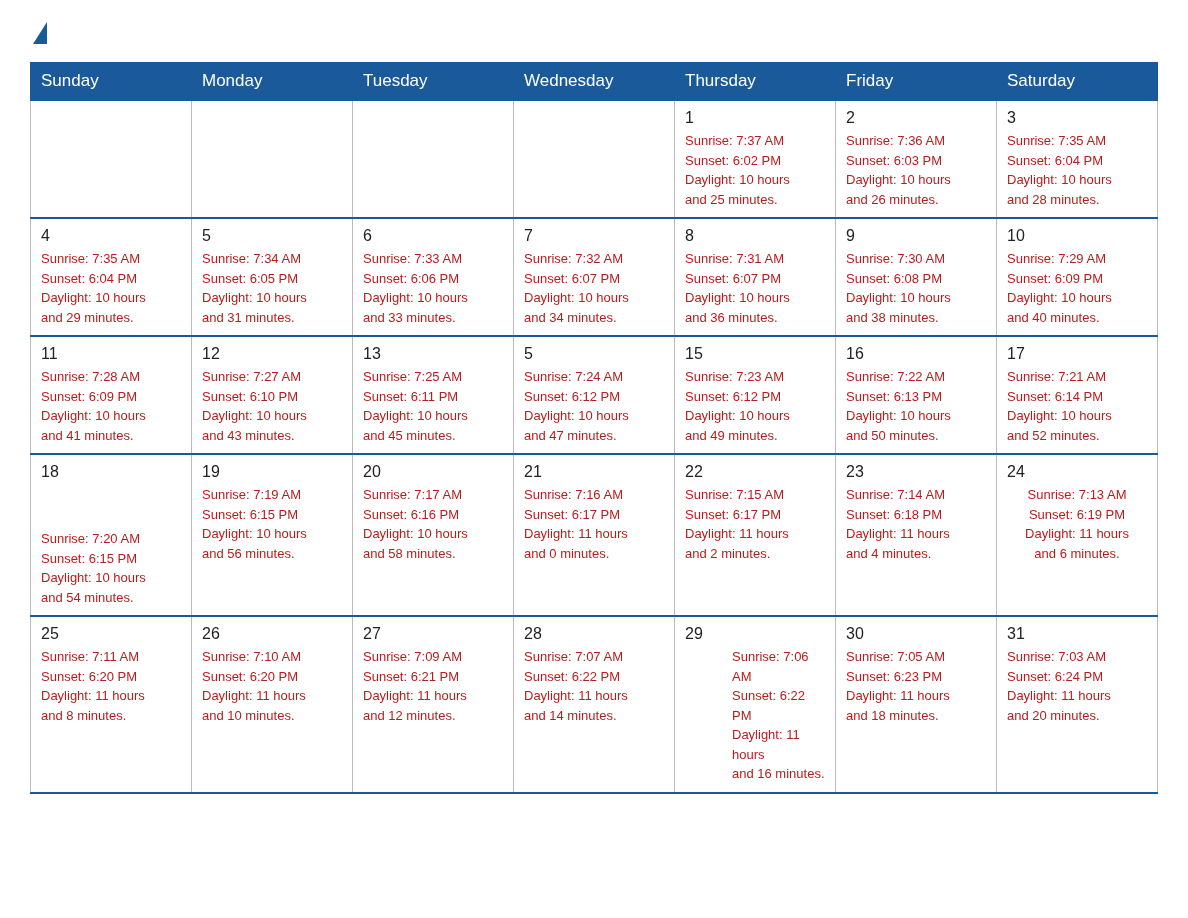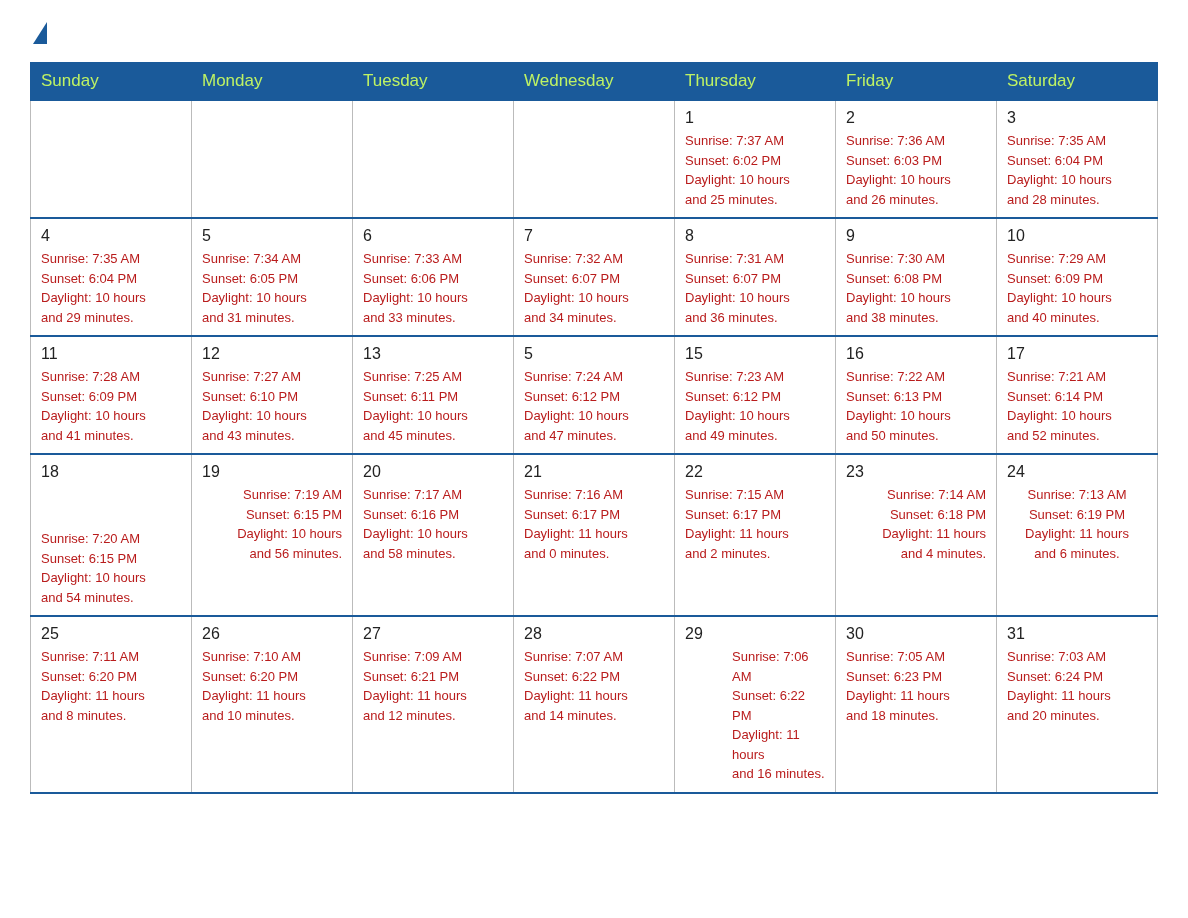--- a/index.html
+++ b/index.html
@@ -60,21 +60,21 @@
       color: #444;
       margin-top: 4px;
     }
     .calendar {
       width: 100%;
       border-collapse: collapse;
       border: 1px solid #bbb;
     }
     .calendar th {
       background-color: #1a5a9a;
-      color: #bef264;
+      color: #ffffff;
       font-size: 17px;
       font-weight: normal;
       padding: 8px 10px;
       text-align: left;
       border: 1px solid #1a5a9a;
     }
     .calendar td {
       vertical-align: top;
       border: 1px solid #bbb;
       padding: 8px 10px;
@@ -263,21 +263,21 @@
       <tr>
         <td>
           <span class="day-number">18</span>
           <div class="day-info" style="white-space: pre-line; margin-top: 48px;">Sunrise: 7:20 AM
 Sunset: 6:15 PM
 Daylight: 10 hours
 and 54 minutes.</div>
         </td>
         <td>
           <span class="day-number">19</span>
-          <div class="day-info" style="white-space: pre-line; text-align: right;">Sunrise: 7:19 AM
+          <div class="day-info" style="white-space: pre-line;">Sunrise: 7:19 AM
 Sunset: 6:15 PM
 Daylight: 10 hours
 and 56 minutes.</div>
         </td>
         <td>
           <span class="day-number">20</span>
           <div class="day-info" style="white-space: pre-line;">Sunrise: 7:17 AM
 Sunset: 6:16 PM
 Daylight: 10 hours
 and 58 minutes.</div>
@@ -291,21 +291,21 @@
         </td>
         <td>
           <span class="day-number">22</span>
           <div class="day-info" style="white-space: pre-line;">Sunrise: 7:15 AM
 Sunset: 6:17 PM
 Daylight: 11 hours
 and 2 minutes.</div>
         </td>
         <td>
           <span class="day-number">23</span>
-          <div class="day-info" style="white-space: pre-line; text-align: right;">Sunrise: 7:14 AM
+          <div class="day-info" style="white-space: pre-line;">Sunrise: 7:14 AM
 Sunset: 6:18 PM
 Daylight: 11 hours
 and 4 minutes.</div>
         </td>
         <td>
           <span class="day-number">24</span>
           <div class="day-info" style="white-space: pre-line; text-align: center;">Sunrise: 7:13 AM
 Sunset: 6:19 PM
 Daylight: 11 hours
 and 6 minutes.</div>

